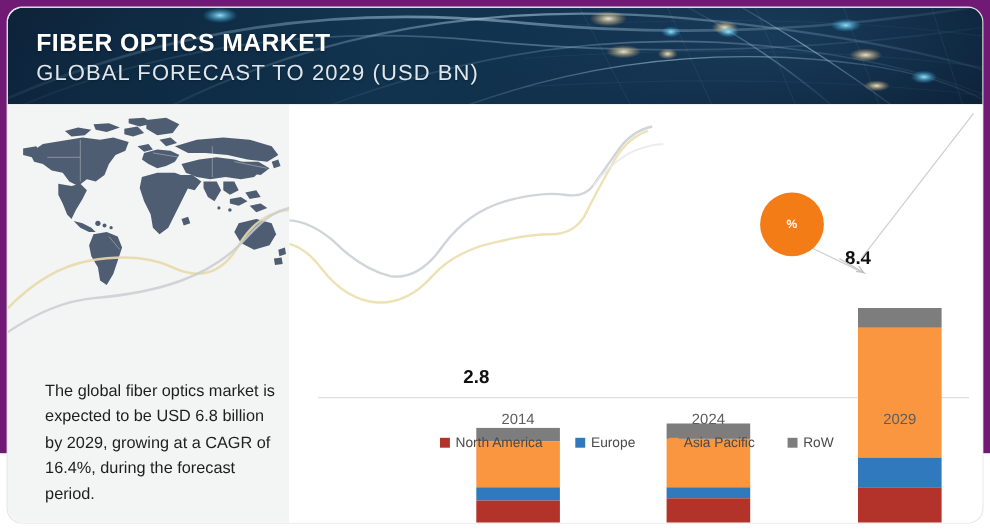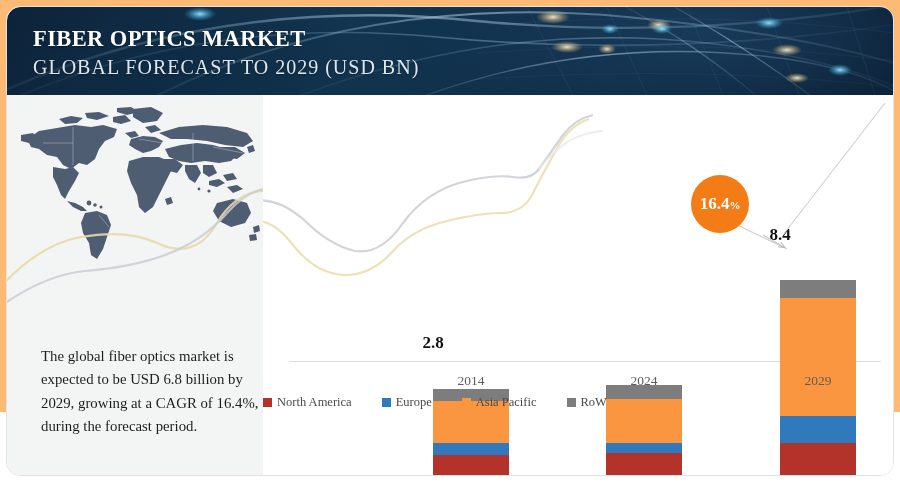--- a/index.html
+++ b/index.html
@@ -6,22 +6,21 @@
   * { margin:0; padding:0; box-sizing:border-box; }
   html, body {
     width:900px; height:482px;
     background:#ffffff;
     font-family:"Liberation Sans", sans-serif;
     overflow:hidden;
   }
   #root {
     position:relative;
     width:900px; height:412px;
-    background:#fdba74;
-    font-family:Liberation Serif, serif;
+    background:#701a75;
   }
 
   
   .frame {
     position:absolute;
     left:6px; top:6px; width:888px; height:470px;
     border:1px solid #e2e2e2;
     border-radius:14px;
     background:#ffffff;
     overflow:hidden;
@@ -115,21 +114,21 @@
     display:flex; align-items:baseline; justify-content:center;
     color:#ffffff;
   }
   .bubble .big { font-size:17px; font-weight:bold; line-height:58px; }
   .bubble .pct { font-size:11px; font-weight:bold; line-height:58px; }
   .leader { position:absolute; left:0; top:0; width:632px; height:382px; }
 
   
   .legend {
     position:absolute; left:0; top:300px; width:632px;
-    display:flex; justify-content:flex-start; align-items:center; gap:30px;
+    display:flex; justify-content:center; align-items:center; gap:30px;
   }
   .legend-item { display:flex; align-items:center; gap:5px; }
   .legend-swatch { width:9px; height:9px; display:inline-block; }
   .legend-text { font-size:12.5px; color:#4a4a4a; }
 </style>
 </head>
 <body>
 
 <div id="root">
   <div class="frame">
@@ -318,21 +317,20 @@
                 <path d="M0,0.6 L6,3.2 L0,5.8" fill="none" stroke="#b9b9b9" stroke-width="0.9"></path>
               </marker>
             </defs>
             <path d="M622 8 L520 140" stroke="#cfcfcf" stroke-width="1.1" fill="none"></path>
             <path d="M470 128 L524 154" stroke="#cfcfcf" stroke-width="1.1" fill="none"></path>
             <path d="M478 122 L524 152" stroke="none"></path>
             <path d="M500 140 L521 152" stroke="#c4c4c4" stroke-width="1.1" fill="none" marker-end="url(#arrowhead)"></path>
           </svg>
 
           <div class="bubble" style="left:428px; top:80px;">
-            <span class="big">16.4</span>
               <span class="pct">%</span>
           </div>
 
           <div class="legend">
             <div class="legend-item">
               <span class="legend-swatch" style="background:#b33229;"></span>
               <span class="legend-text">North America</span>
             </div>
             <div class="legend-item">
               <span class="legend-swatch" style="background:#3079bd;"></span>

